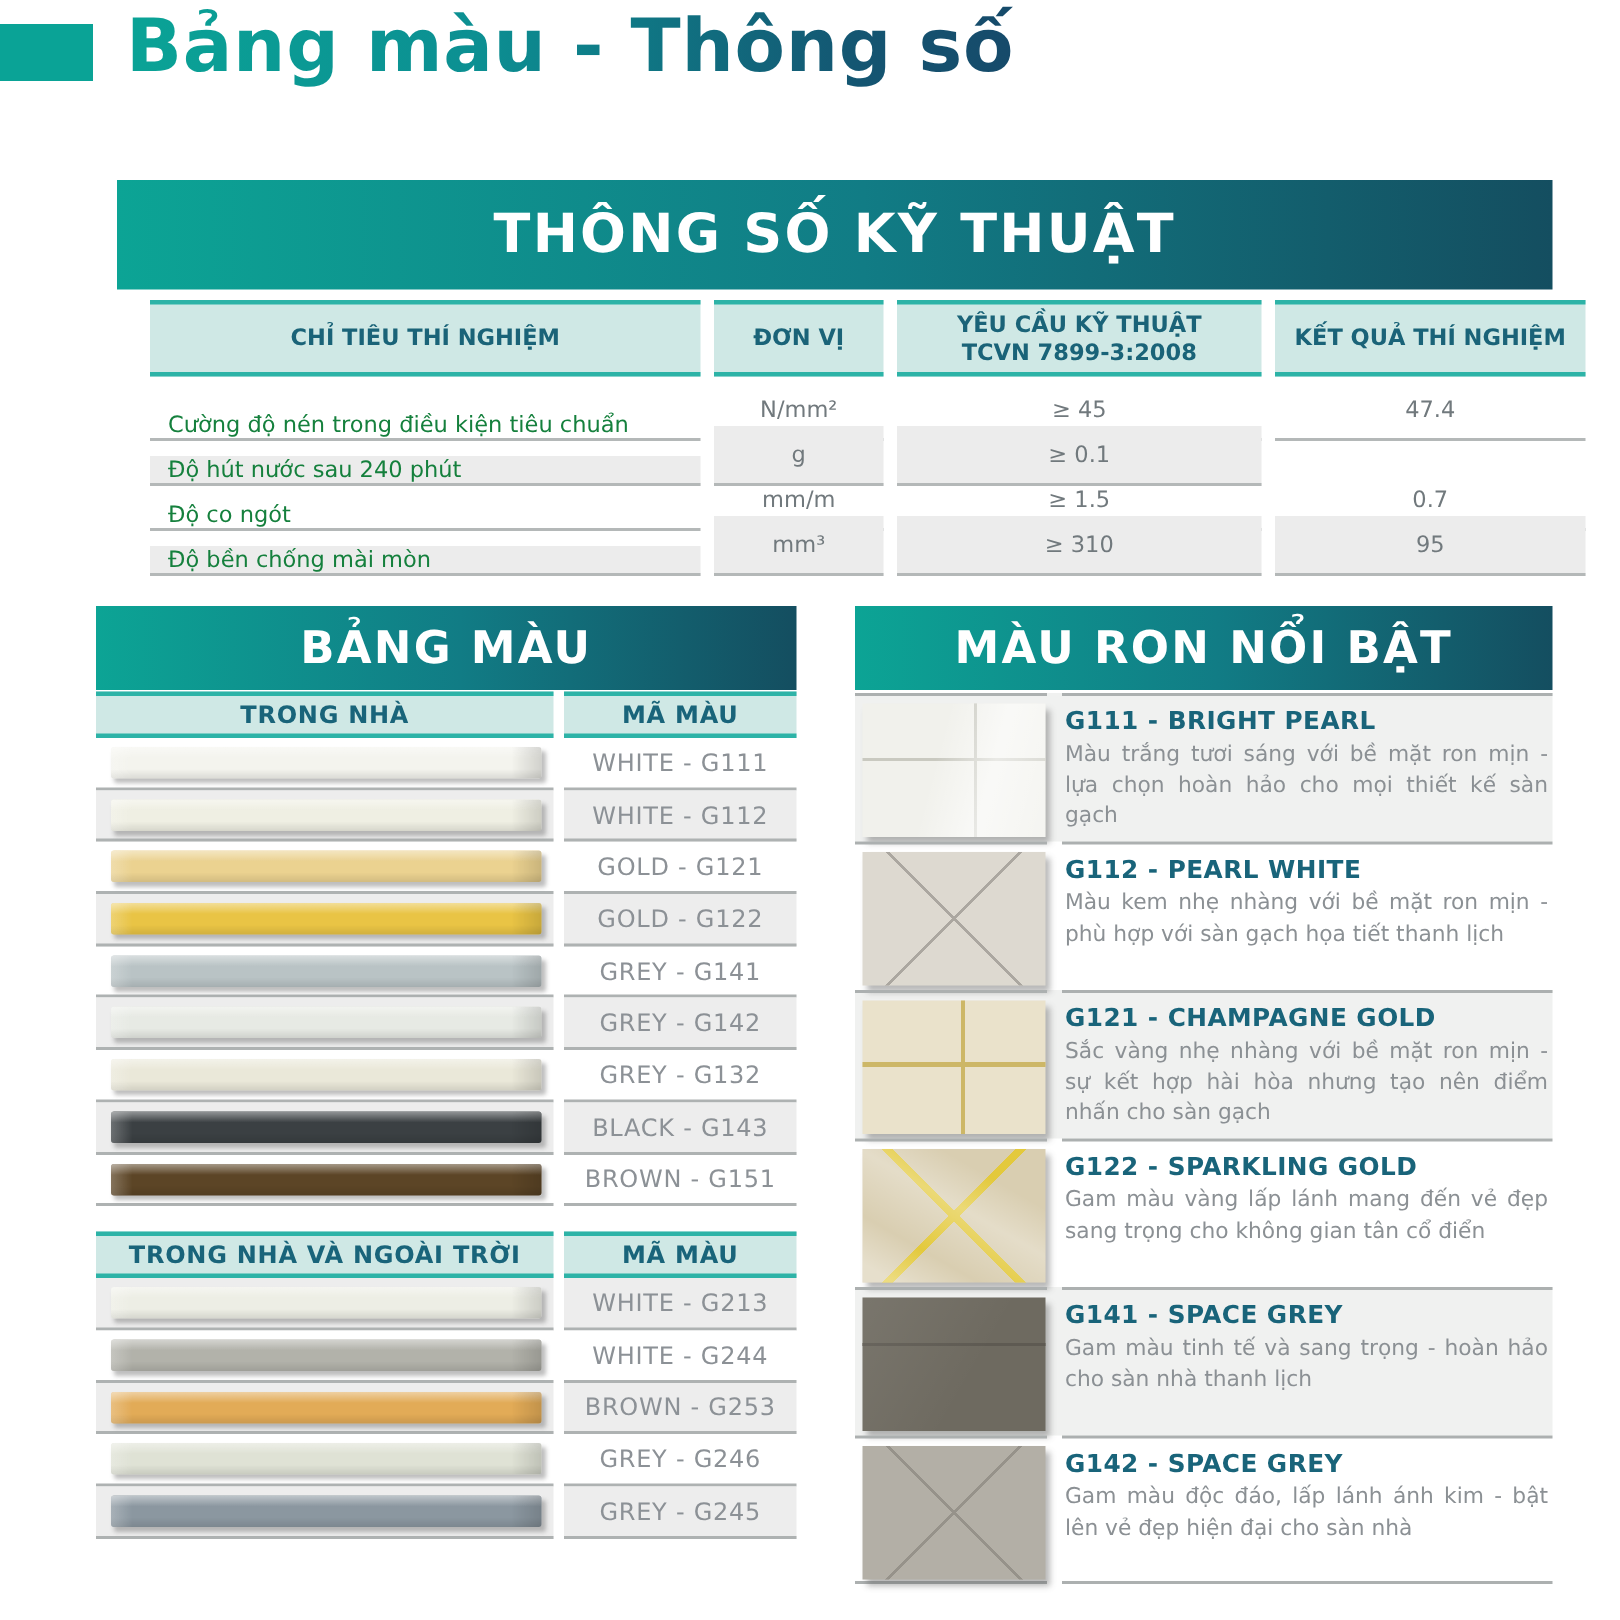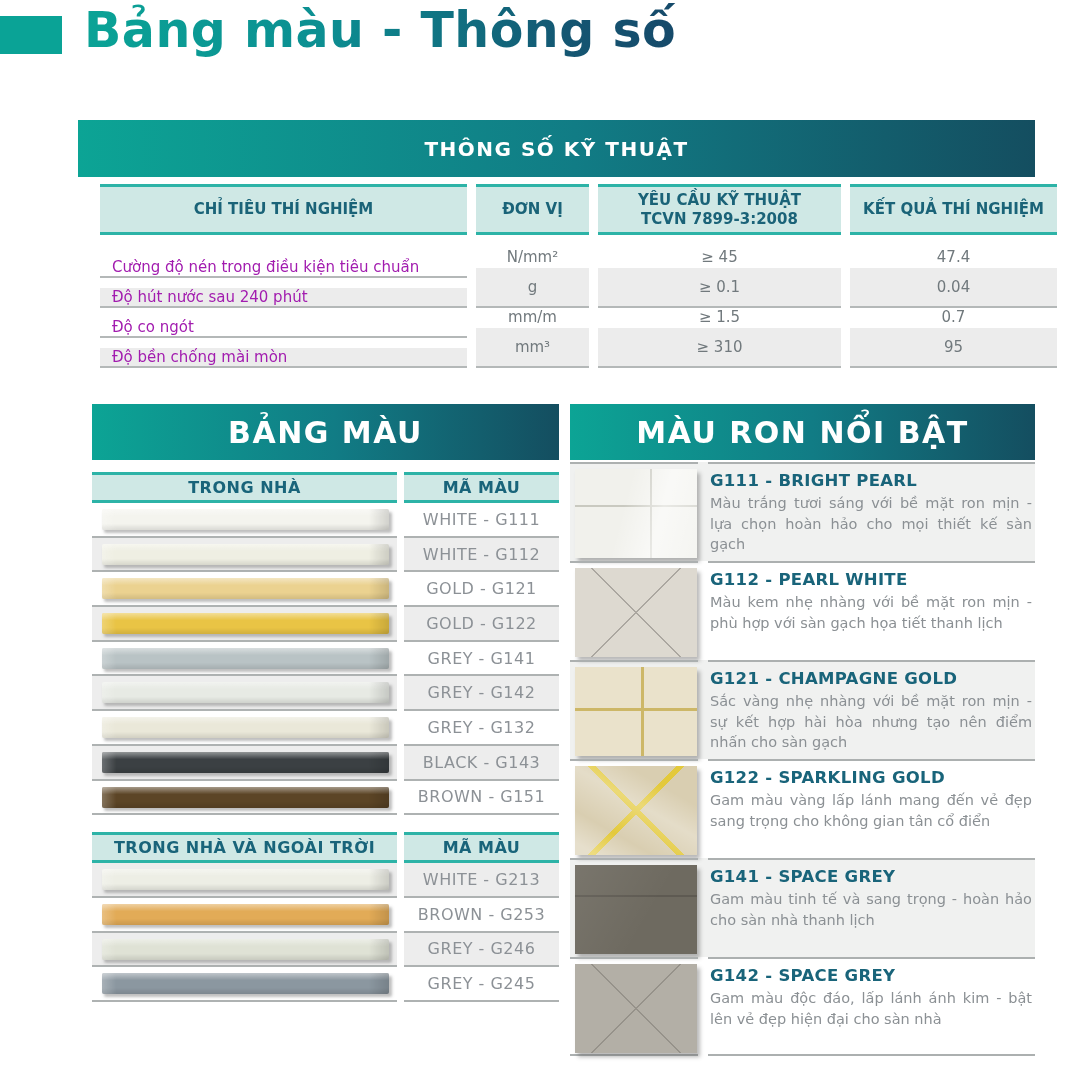--- a/index.html
+++ b/index.html
@@ -16,41 +16,41 @@
 
   
   .band{
     background:linear-gradient(90deg,#0CA495 0%,#117C85 52%,#144E60 100%);
     color:#fff;font-weight:bold;text-align:center;display:flex;align-items:center;justify-content:center;
     letter-spacing:1.5px;
   }
 
   
   #spec{position:absolute;left:78px;top:120px;width:957px;}
-  #spec .band{height:57px;font-size:20px;}
+  #spec .band{height:73px;font-size:36px;}
   .spec-cols,#spec-body .spec-row{display:grid;grid-template-columns:367px 113px 243px 207px;column-gap:9px;padding-left:22px;}
   .spec-cols{margin-top:7px;}
   .spec-col-h{
     background:#CFE8E5;border-top:3px solid #2DB3A7;border-bottom:3px solid #2DB3A7;
     color:#1A6378;font-weight:bold;font-size:15px;text-align:center;
     display:flex;align-items:center;justify-content:center;height:45px;white-space:pre-line;line-height:1.25;
   }
   #spec-body{margin-top:3px;}
   .spec-row{height:30px;}
   .spec-row .cell{
     font-size:15px;color:#71797D;display:flex;align-items:center;justify-content:center;
     border-bottom:2px solid #B4B8B8;box-sizing:border-box;
   }
-  .spec-row .cell.c1{justify-content:flex-start;padding-left:12px;color:#a21caf;margin-top:20px;}
+  .spec-row .cell.c1{justify-content:flex-start;padding-left:12px;color:#15803d;margin-top:20px;}
   .spec-row:nth-child(even) .cell{background:#ECECEC;}
 
   
-  #chart{position:absolute;left:92px;top:404px;width:467px;}
+  #chart{position:absolute;left:64px;top:404px;width:467px;}
   #chart .band{height:56px;font-size:30px;}
-  .cc-cols{display:grid;grid-template-columns:305px 155px;column-gap:7px;margin-top:12px;}
+  .cc-cols{display:grid;grid-template-columns:305px 155px;column-gap:7px;margin-top:1px;}
   .cc-cols.second{margin-top:17px;}
   .cc-col-h{
     background:#CFE8E5;border-top:3px solid #2DB3A7;border-bottom:3px solid #2DB3A7;
     color:#19647A;font-weight:bold;font-size:16px;display:flex;align-items:center;justify-content:center;
     height:25px;letter-spacing:.5px;
   }
   .sw-row{display:grid;grid-template-columns:305px 155px;column-gap:7px;height:34.7px;}
   .sw-cell,.sw-label{border-bottom:2px solid #AEB2B2;box-sizing:border-box;}
   .sw-body .sw-row:nth-child(even) .sw-cell,
   .sw-body .sw-row:nth-child(even) .sw-label{background:#EDEDED;}
@@ -123,21 +123,20 @@
         <div class="spec-row">
     <div class="cell c1">Cường độ nén trong điều kiện tiêu chuẩn</div>
     <div class="cell">N/mm²</div>
     <div class="cell">≥ 45</div>
     <div class="cell">47.4</div>
   </div>
         <div class="spec-row">
     <div class="cell c1">Độ hút nước sau 240 phút</div>
     <div class="cell">g</div>
     <div class="cell">≥ 0.1</div>
-    <div class="cell">0.04</div>
   </div>
         <div class="spec-row">
     <div class="cell c1">Độ co ngót</div>
     <div class="cell">mm/m</div>
     <div class="cell">≥ 1.5</div>
     <div class="cell">0.7</div>
   </div>
         <div class="spec-row">
     <div class="cell c1">Độ bền chống mài mòn</div>
     <div class="cell">mm³</div>
@@ -217,20 +216,26 @@
     </div>
     <div class="sw-body start-grey" id="sw-body-1">
         <div class="sw-row">
     <div class="sw-cell">
       <div class="bar" style="background-color: rgb(237, 238, 229);"></div>
     </div>
     <div class="sw-label">WHITE - G213</div>
   </div>
         <div class="sw-row">
     <div class="sw-cell">
+      <div class="bar" style="background-color: rgb(178, 178, 170);"></div>
+    </div>
+    <div class="sw-label">WHITE - G244</div>
+  </div>
+        <div class="sw-row">
+    <div class="sw-cell">
       <div class="bar" style="background-color: rgb(226, 171, 87);"></div>
     </div>
     <div class="sw-label">BROWN - G253</div>
   </div>
         <div class="sw-row">
     <div class="sw-cell">
       <div class="bar" style="background-color: rgb(223, 226, 213);"></div>
     </div>
     <div class="sw-label">GREY - G246</div>
   </div>

